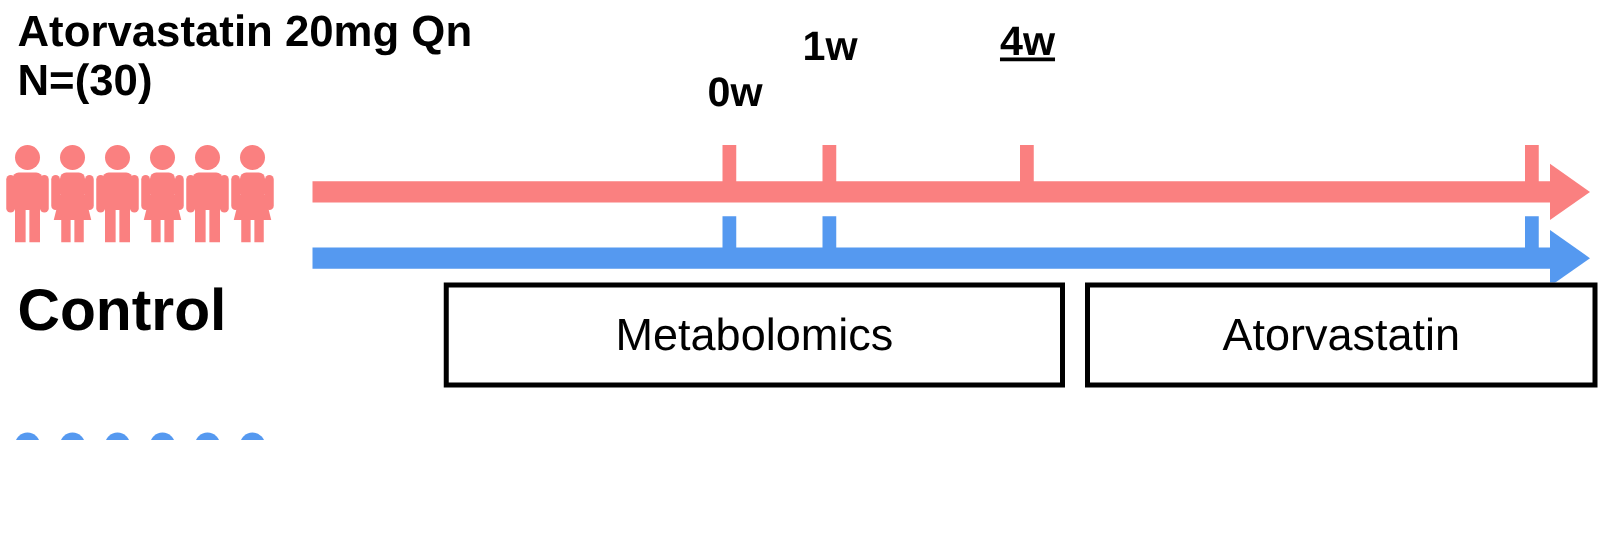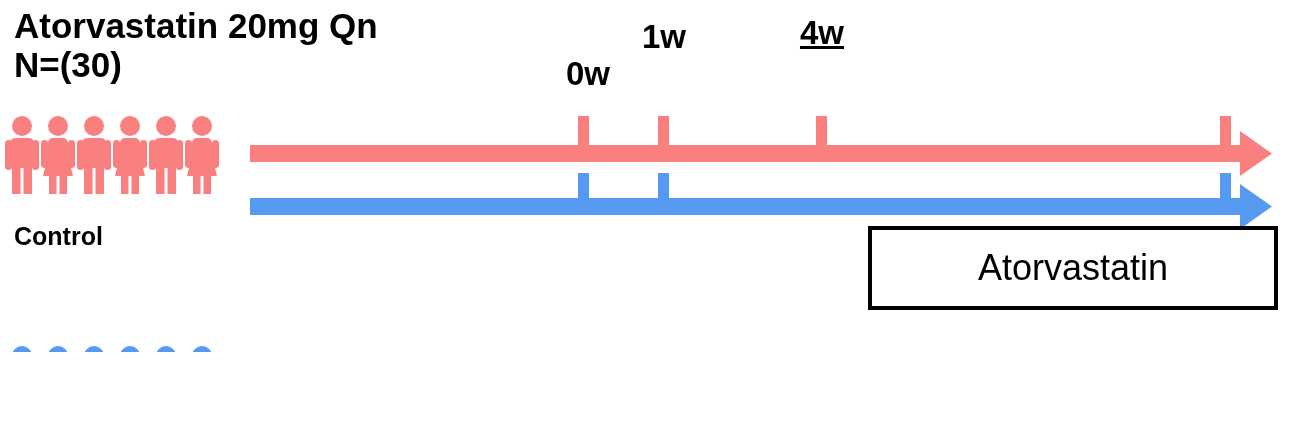--- a/index.html
+++ b/index.html
@@ -30,21 +30,21 @@
     font-size: 35px;
   }
   #treatment-n {
     left: 14px;
     top: 47px;
     font-size: 35px;
   }
   #control-label {
     left: 14px;
     top: 224px;
-    font-size: 25px;
+    font-size: 47px;
   }
   #control-n {
     left: 14px;
     top: 263px;
     font-size: 35px;
   }
 
   
   .people-row {
     position: absolute;
@@ -271,17 +271,20 @@
 
     <rect x="578" y="173" width="11" height="26" fill="#5599F0"></rect>
     <rect x="658" y="173" width="11" height="26" fill="#5599F0"></rect>
     <rect x="1220" y="173" width="11" height="26" fill="#5599F0"></rect>
   </svg>
 
   <div class="week-label" style="left:588px; top:18px;margin-top:37px;">0w</div>
   <div class="week-label" style="left:664px; top:18px;text-align:center;">1w</div>
   <div class="week-label" style="left:822px; top:14px;text-decoration:underline;">4w</div>
 
+  <div class="omics-box" id="metabolomics-box">
+    <span class="omics-label">Metabolomics</span>
+  </div>
   <div class="omics-box" id="metagenomics-box">
     <span class="omics-label">Atorvastatin</span>
   </div>
 
 </div>
 
 </body></html>

